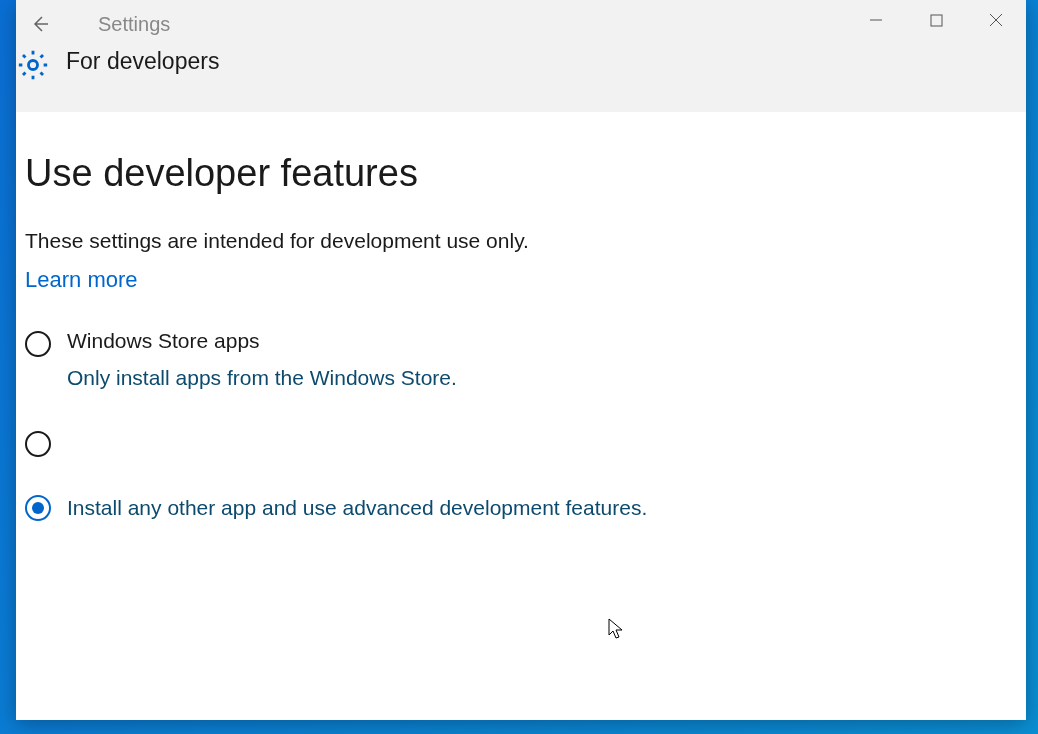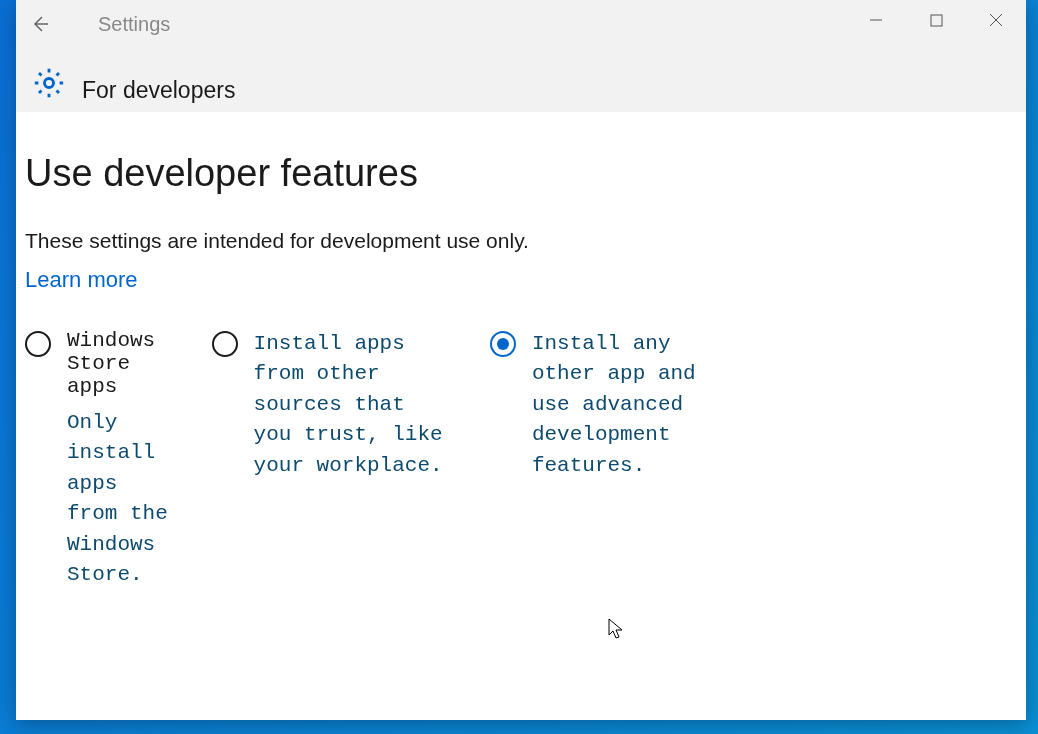--- a/index.html
+++ b/index.html
@@ -59,22 +59,21 @@
     width: 60px;
     height: 40px;
     display: flex;
     align-items: center;
     justify-content: center;
     cursor: pointer;
     color: #555;
   }
   .header-row {
     display: flex;
-    align-items: flex-end;
-    padding-left: 16px;
+    align-items: flex-start;
     height: 56px;
   }
   .gear {
     color: #0066cc;
     margin-right: 16px;
   }
   .page-title {
     font-size: 23px;
     font-weight: 500;
     color: #1a1a1a;
@@ -97,24 +96,23 @@
   }
   .link {
     font-size: 22px;
     color: #0066cc;
     cursor: pointer;
     display: inline-block;
     margin-bottom: 36px;
   }
   .radio-group {
     display: flex;
-    flex-direction: row;
+    flex-direction: column;
     gap: 36px;
     max-width: 680px;
-    font-family: Liberation Mono, monospace;
   }
   .radio-option {
     display: flex;
     gap: 16px;
   }
   .radio-circle {
     width: 26px;
     height: 26px;
     border: 2.5px solid #1a1a1a;
     border-radius: 50%;
@@ -214,21 +212,20 @@
         <div class="radio-circle"></div>
         <div class="radio-text">
           <div class="radio-label">Windows Store apps</div>
           <div class="radio-desc">Only install apps from the Windows Store.</div>
         </div>
       </div>
 
       <div class="radio-option">
         <div class="radio-circle"></div>
         <div class="radio-text">
-          <div class="radio-desc">Install apps from other sources that you trust, like your workplace.</div>
         </div>
       </div>
 
       <div class="radio-option">
         <div class="radio-circle selected"></div>
         <div class="radio-text">
           <div class="radio-desc">Install any other app and use advanced development features.</div>
         </div>
       </div>
 

